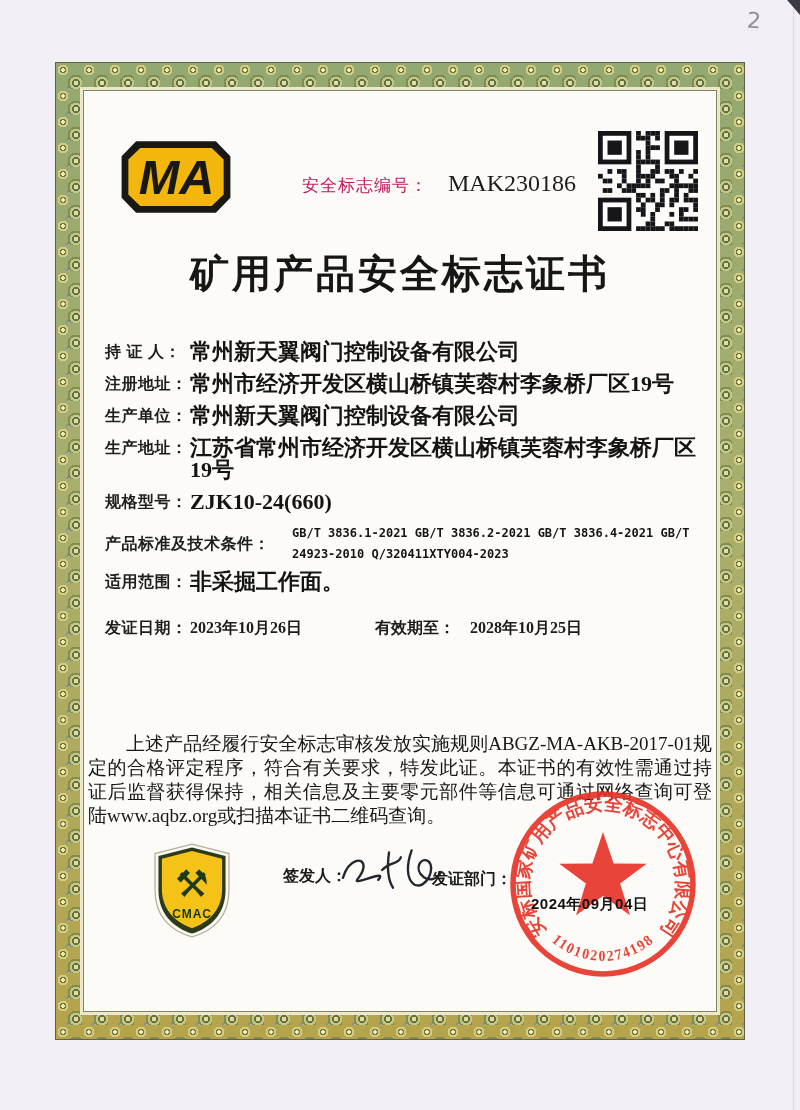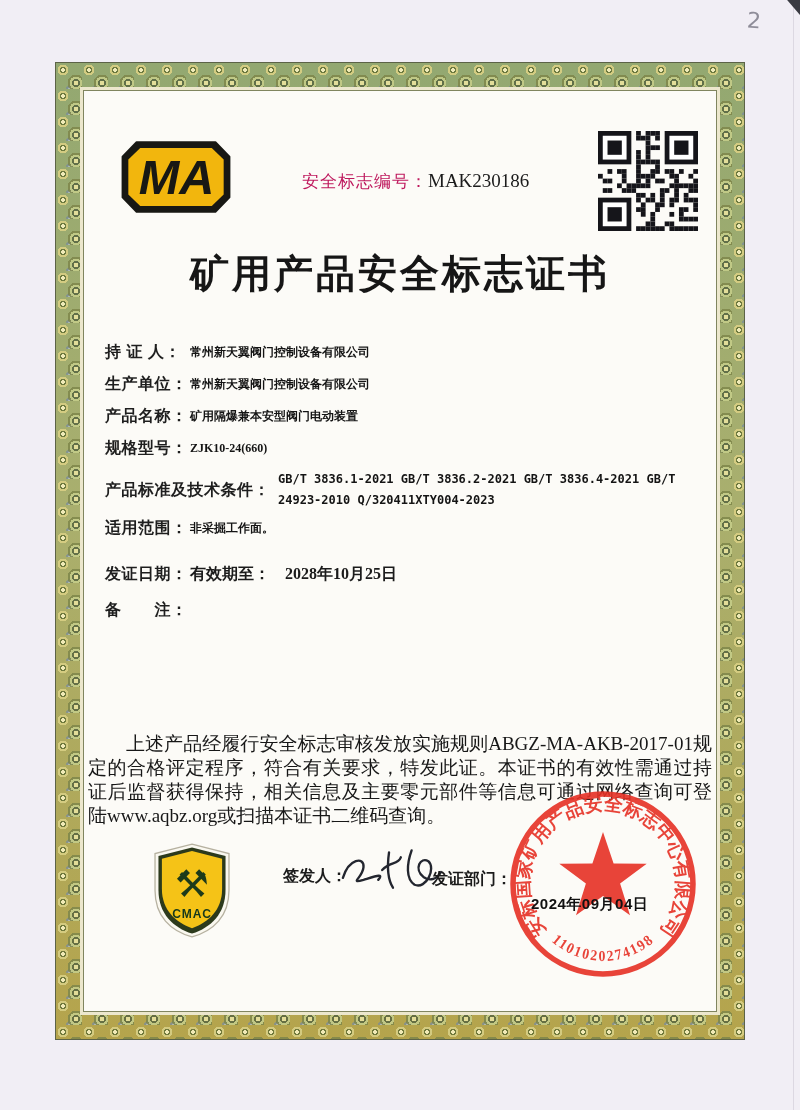--- a/index.html
+++ b/index.html
@@ -31,32 +31,32 @@
   .frame-inner{
     width:100%;height:100%;box-sizing:border-box;
     background:#fcfbf7;
     border:1px solid #80855f;
     box-shadow:0 0 0 3px #ece7cd;
   }
   
   .ma-logo{position:absolute;left:119px;top:136px;width:114px;height:82px;}
   .certno-line{position:absolute;left:302px;top:170px;white-space:nowrap;}
   .certno-label{font-size:17px;color:#be185d;letter-spacing:1px;}
-  .certno-value{font-family:"Liberation Serif",serif;font-size:19px;margin-left:0;}
+  .certno-value{font-family:"Liberation Serif",serif;font-size:24px;margin-left:20px;}
   .qr{position:absolute;left:595px;top:131px;width:106px;height:100px;}
   .title{position:absolute;left:0;top:247px;width:800px;text-align:center;
     font-family:"Liberation Serif",serif;font-weight:900;font-size:39px;
     letter-spacing:3px;color:#161616;}
   
   .fields{position:absolute;left:105px;top:341px;width:600px;}
   .row{display:flex;align-items:flex-start;margin-bottom:10px;line-height:22px;}
   .row .lbl{flex:none;width:85px;font-size:16px;font-weight:700;color:#1e1e1e;letter-spacing:0.5px;}
-  .row .val{font-family:"Liberation Serif",serif;font-weight:700;font-size:12px;color:#141414;}
+  .row .val{font-family:"Liberation Serif",serif;font-weight:700;font-size:22px;color:#141414;}
   .row.standards{align-items:center;margin-top:4px;margin-bottom:6px;}
-  .row.standards .lbl{width:auto;margin-right:8px;}
+  .row.standards .lbl{width:auto;margin-right:22px;}
   .row.standards .val{width:398px;font-family:"DejaVu Sans Mono",monospace;
     font-size:12px;font-weight:700;line-height:21px;}
   .row.dates{margin-top:24px;}
   .row.dates .val1{flex:none;width:185px;font-family:"Liberation Serif",serif;font-weight:700;font-size:16px;}
   .row.dates .lbl2{flex:none;width:95px;font-size:16px;font-weight:700;}
   .row.dates .val2{font-family:"Liberation Serif",serif;font-weight:700;font-size:16px;}
   .row.remark{margin-top:14px;}
   
   .statement{position:absolute;left:88px;top:732px;width:624px;
     font-family:"Liberation Serif",serif;font-weight:400;font-size:19px;
@@ -230,47 +230,48 @@
     </svg>
 
   <div class="title">矿用产品安全标志证书</div>
 
   <div class="fields">
     <div class="row">
       <span class="lbl">持 证 人：</span>
       <span class="val">常州新天翼阀门控制设备有限公司</span>
     </div>
     <div class="row">
+      <span class="lbl">注册地址：</span>
+      <span class="val">常州市经济开发区横山桥镇芙蓉村李象桥厂区19号</span>
+    </div>
+    <div class="row">
       <span class="lbl">生产单位：</span>
       <span class="val">常州新天翼阀门控制设备有限公司</span>
     </div>
     <div class="row">
-      <span class="lbl">产品名称：</span>
-      <span class="val">矿用隔爆兼本安型阀门电动装置</span>
+      <span class="lbl">生产地址：</span>
+      <span class="val">江苏省常州市经济开发区横山桥镇芙蓉村李象桥厂区19号</span>
     </div>
     <div class="row">
       <span class="lbl">规格型号：</span>
       <span class="val">ZJK10-24(660)</span>
     </div>
     <div class="row standards">
       <span class="lbl">产品标准及技术条件：</span>
       <span class="val">GB/T 3836.1-2021 GB/T 3836.2-2021 GB/T 3836.4-2021 GB/T 24923-2010 Q/320411XTY004-2023</span>
     </div>
     <div class="row">
       <span class="lbl">适用范围：</span>
       <span class="val">非采掘工作面。</span>
     </div>
     <div class="row dates">
       <span class="lbl">发证日期：</span>
+      <span class="val1">2023年10月26日</span>
       <span class="lbl2">有效期至：</span>
       <span class="val2">2028年10月25日</span>
-    </div>
-    <div class="row remark">
-      <span class="lbl">备　　注：</span>
-      <span class="val"></span>
     </div>
   </div>
 
   <div class="statement">上述产品经履行安全标志审核发放实施规则ABGZ-MA-AKB-2017-01规定的合格评定程序，符合有关要求，特发此证。本证书的有效性需通过持证后监督获得保持，相关信息及主要零元部件等信息可通过网络查询可登陆www.aqbz.org或扫描本证书二维码查询。</div>
 
   <svg class="cmac" viewBox="0 0 100 112">
     <path d="M50,2 L93,13 V56 C93,86 75,103 50,110 C25,103 7,86 7,56 V13 Z" fill="#faf8f0" stroke="#b6b1a0" stroke-width="1.5"></path>
     <path d="M50,6 L89,16 V55 C89,83 72,99 50,106 C28,99 11,83 11,55 V16 Z" fill="#2c3a1c"></path>
     <path d="M50,10 L85,19 V54 C85,79 69,93 50,100 C31,93 15,79 15,54 V19 Z" fill="#f5c317"></path>
     <text x="50" y="64" text-anchor="middle" font-size="44" fill="#1d3a1a">⚒</text>

